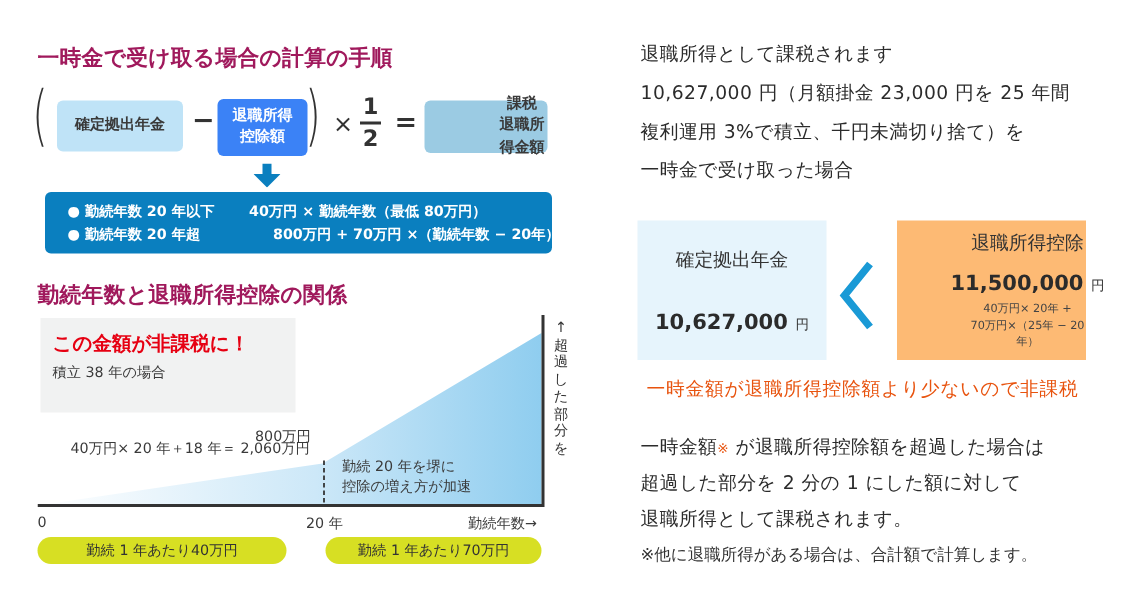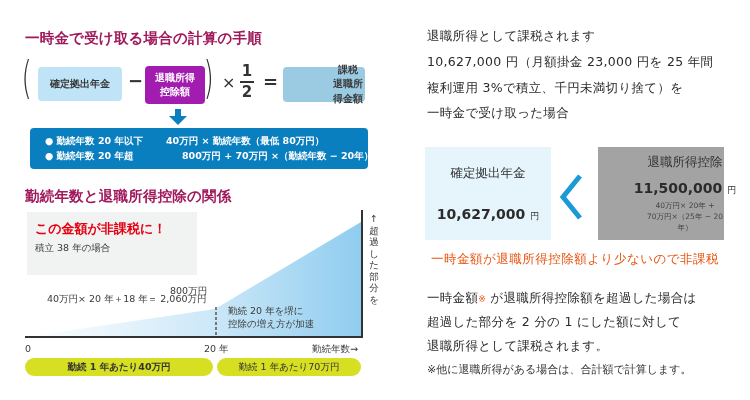--- a/index.html
+++ b/index.html
@@ -5,21 +5,21 @@
   * { box-sizing: border-box; margin: 0; padding: 0; }
   body { width: 750px; height: 400px; background: #ffffff; position: relative; overflow: hidden;
          font-family: "DejaVu Sans", "Liberation Sans", sans-serif; color: #3a3a3a; }
   .abs { position: absolute; }
   .title { font-weight: bold; font-size: 14.5px; color: #a0195c; letter-spacing: 0.2px; white-space: nowrap; }
 
   .paren { font-size: 44px; color: #333; line-height: 1; font-weight: 200; transform: scaleX(0.6); }
   .fbox { display: flex; align-items: center; justify-content: center; text-align: center;
           border-radius: 4px; font-size: 10px; font-weight: bold; line-height: 1.45; }
   .box-light { background: #bfe3f7; color: #3a3a3a; }
-  .box-dark { background: #a21caf; color: #ffffff; }
+  .box-dark { background: #3b82f6; color: #ffffff; }
   .box-mid { background: #9bcbe3; color: #3a3a3a; padding-left: 48px; }
   .op { font-size: 20px; color: #333; font-weight: bold; }
 
   .band { background: #0a7fbf; border-radius: 4px; color: #fff; font-size: 9.5px; font-weight: bold; }
   .band-row { position: absolute; white-space: nowrap; }
 
   .graybox { background: #f1f2f2; }
   .red-title { color: #e60012; font-weight: bold; font-size: 13px; white-space: nowrap; }
   .small { font-size: 9.5px; color: #3a3a3a; white-space: nowrap; }
 
@@ -100,21 +100,21 @@
 <div class="abs small" style="left:170px; top:285px;">800万円</div>
 <div class="abs small" style="left:228px; top:305px;">勤続 20 年を堺に</div>
 <div class="abs small" style="left:228px; top:318px;">控除の増え方が加速</div>
 
 <div class="abs" style="left:368px; top:213px; width:12px; font-size:9.5px; line-height:11.5px; color:#333; word-break:break-all; text-align:center;">↑超過した部分を</div>
 
 <div class="abs small" style="left:25px; top:343px;">0</div>
 <div class="abs small" style="left:204px; top:343px;">20 年</div>
 <div class="abs small" style="left:312px; top:343px;">勤続年数→</div>
 
-<div class="abs pill" style="left:25px; top:358px; width:188px; height:18px;font-weight:bold;">勤続 1 年あたり40万円</div>
+<div class="abs pill" style="left:25px; top:358px; width:166px; height:18px;">勤続 1 年あたり40万円</div>
 <div class="abs pill" style="left:217px; top:358px; width:144px; height:18px;">勤続 1 年あたり70万円</div>
 
 <div class="abs rtext" style="left:427px; top:28px;">退職所得として課税されます</div>
 <div class="abs rtext" style="left:427px; top:54px;">10,627,000 円（月額掛金 23,000 円を 25 年間</div>
 <div class="abs rtext" style="left:427px; top:80px;">複利運用 3%で積立、千円未満切り捨て）を</div>
 <div class="abs rtext" style="left:427px; top:105px;">一時金で受け取った場合</div>
 
 <div class="abs cmpbox" style="left:425px; top:147px; width:126px; height:93px; background:#e6f4fc;">
   <div style="font-size:12.5px; color:#333; margin-bottom:22px;">確定拠出年金</div>
   <div style="white-space:nowrap;">
@@ -122,21 +122,21 @@
     <span style="font-size:9px; color:#333;">円</span>
   </div>
 </div>
 
 <div class="abs" style="left:558px; top:173px;">
   <svg width="26" height="48" viewBox="0 0 26 48">
       <polyline points="22,3 5,24 22,45" fill="none" stroke="#1a9ad6" stroke-width="5"></polyline>
     </svg>
 </div>
 
-<div class="abs cmpbox" style="left:598px; top:147px; width:126px; height:93px; background:#a3a3a3;padding-left:48px;">
+<div class="abs cmpbox" style="left:598px; top:147px; width:126px; height:93px; background:#fdba74;padding-left:48px;">
   <div style="font-size:12.5px; color:#333; margin-bottom:7px;">退職所得控除</div>
   <div style="white-space:nowrap; margin-bottom:3px;">
     <span style="font-size:14px; font-weight:bold; color:#2b2b2b;">11,500,000</span>
     <span style="font-size:9px; color:#333;">円</span>
   </div>
   <div style="font-size:7.5px; color:#444; line-height:11px;text-align:right;">40万円× 20年 +</div>
   <div style="font-size:7.5px; color:#444; line-height:11px;">70万円×（25年 − 20年）</div>
 </div>
 
 <div class="abs notice" style="left:431px; top:251px;">一時金額が退職所得控除額より少ないので非課税</div>

